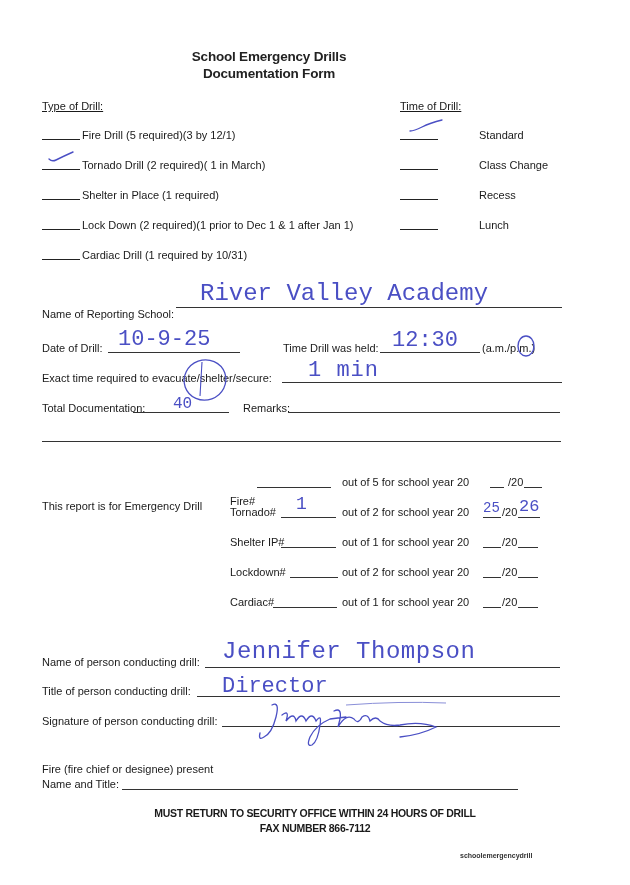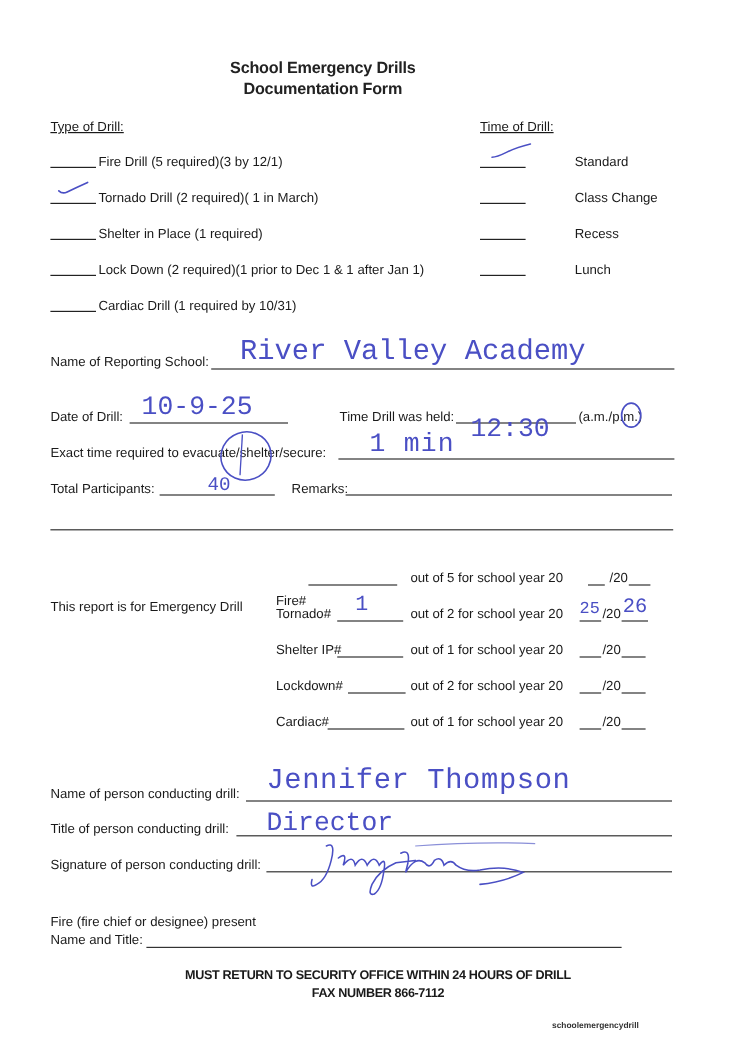--- a/index.html
+++ b/index.html
@@ -63,46 +63,46 @@
 </div>
 <div>
   <span class="abs blank" style="left:400px; top:188px; width:38px;"></span>
   <span class="abs" style="left:479px; top:189px;">Recess</span>
 </div>
 <div>
   <span class="abs blank" style="left:400px; top:218px; width:38px;"></span>
   <span class="abs" style="left:479px; top:219px;">Lunch</span>
 </div>
 
-<div class="abs" style="left:42px; top:296px;">Name of Reporting School:</div>
+<div class="abs" style="left:42px; top:308px;">Name of Reporting School:</div>
 <div class="line" style="left:176px; top:307px; width:386px;"></div>
 <div class="hw" style="left:200px; top:280px; font-size:24px; letter-spacing:0px;">River Valley Academy</div>
 
 <div class="abs" style="left:42px; top:342px;">Date of Drill:</div>
 <div class="line" style="left:108px; top:352px; width:132px;"></div>
 <div class="hw" style="left:118px; top:327px; font-size:22px;">10-9-25</div>
 
 <div class="abs" style="left:283px; top:342px;">Time Drill was held:</div>
 <div class="line" style="left:380px; top:352px; width:100px;"></div>
-<div class="hw" style="left:392px; top:345px; font-size:22px;">12:30</div>
+<div class="hw" style="left:392px; top:328px; font-size:22px;">12:30</div>
 <div class="abs" style="left:482px; top:342px;">(a.m./p.m.)</div>
 <svg class="ink" style="left:516px; top:334px;" width="22" height="24">
   <ellipse cx="10" cy="12" rx="8" ry="10" stroke="#4a4fc4" stroke-width="1.4" fill="none"></ellipse>
 </svg>
 
 <div class="abs" style="left:42px; top:372px;">Exact time required to evacuate/shelter/secure:</div>
 <div class="line" style="left:282px; top:382px; width:280px;"></div>
 <div class="hw" style="left:308px; top:358px; font-size:22px; letter-spacing:1px;">1 min</div>
 
 <svg class="ink" style="left:180px; top:356px;" width="50" height="48">
   <ellipse cx="25" cy="24" rx="21" ry="20" stroke="#4a4fc4" stroke-width="1.3" fill="none" transform="rotate(-20 25 24)"></ellipse>
   <path d="M22 6 L20 40" stroke="#4a4fc4" stroke-width="1.1"></path>
 </svg>
 
-<div class="abs" style="left:42px; top:402px;">Total Participants:</div>
+<div class="abs" style="left:42px; top:402px;">Total Documentation:</div>
 <div class="line" style="left:133px; top:412px; width:96px;"></div>
 <div class="hw" style="left:173px; top:395px; font-size:16px;">40</div>
 
 <div class="abs" style="left:243px; top:402px;">Remarks:</div>
 <div class="line" style="left:288px; top:412px; width:272px;"></div>
 <div class="line" style="left:42px; top:441px; width:519px;"></div>
 
 <div class="abs" style="left:42px; top:476px;margin-top:24px;">This report is for Emergency Drill</div>
 
 <div>

